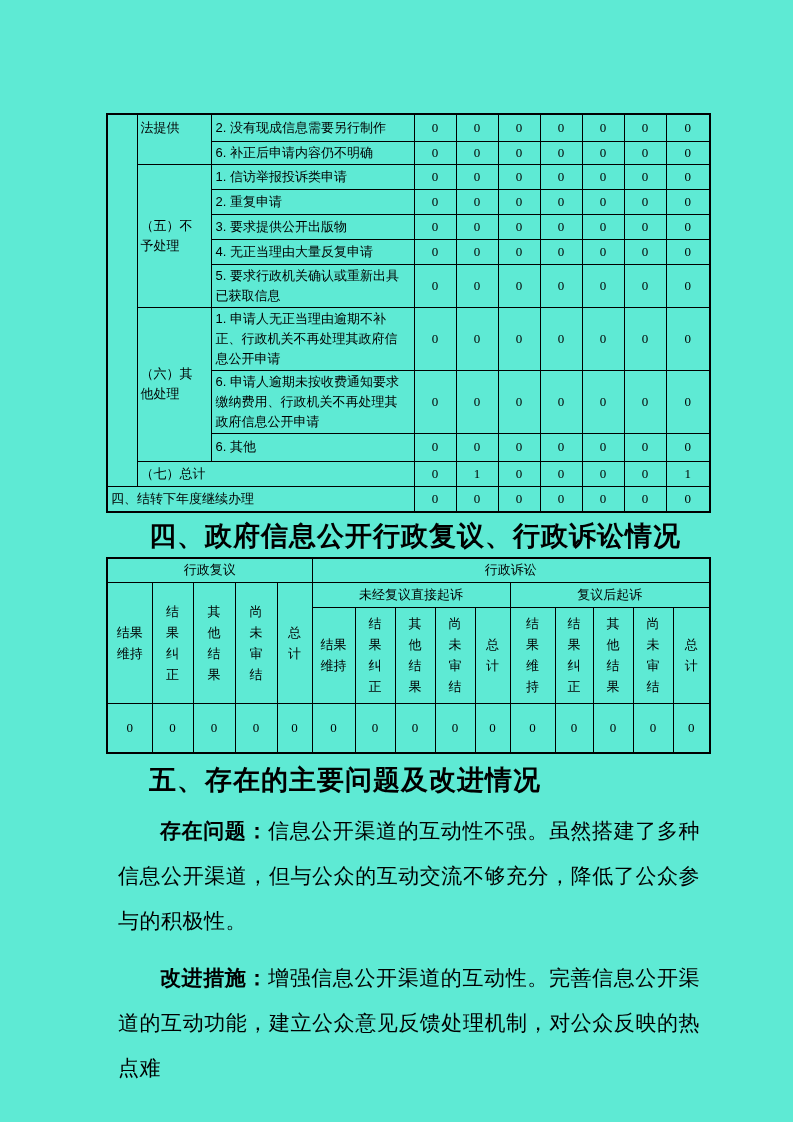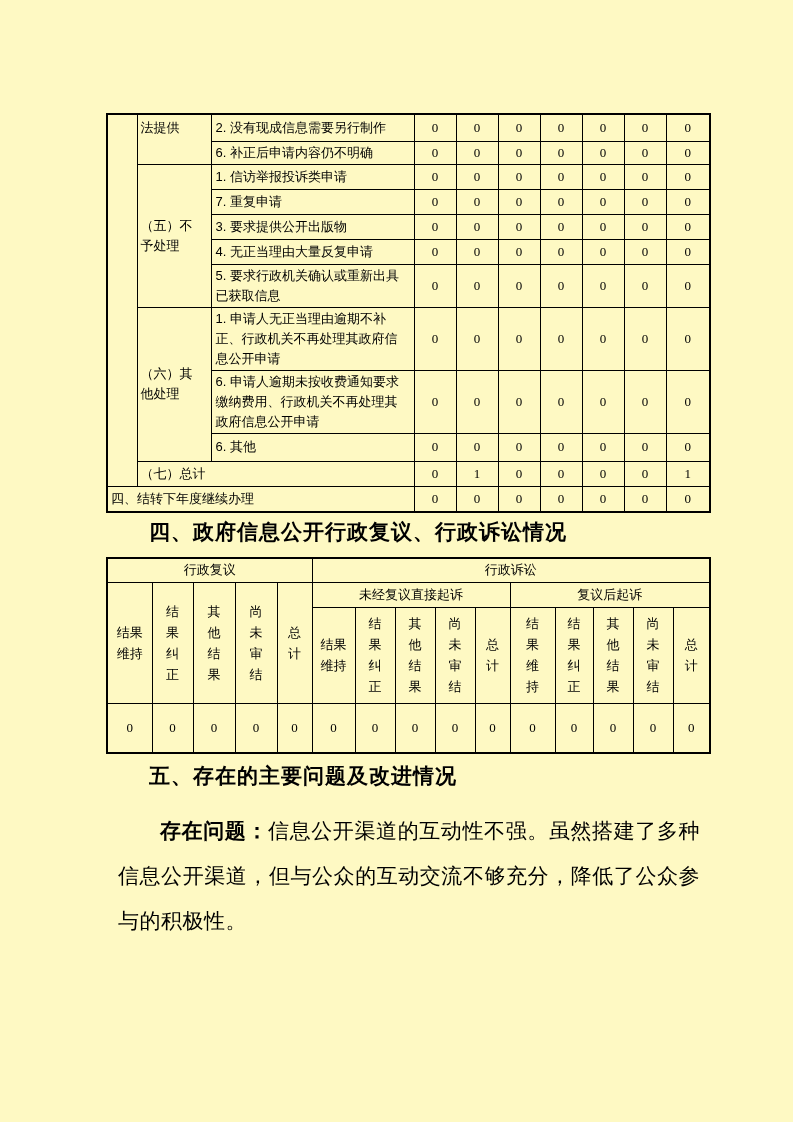--- a/index.html
+++ b/index.html
@@ -1,18 +1,18 @@
 <!DOCTYPE html>
 <html><head>
 <meta charset="utf-8">
 <style>
   html,body { margin:0; padding:0; background:#e8e8e8; }
   .page {
     position:relative; width:793px; height:1122px; margin:0 auto;
-    background:#fef9c3; color:#000;
+    background:#5eead4; color:#000;
     font-family:"Liberation Sans", sans-serif;
   }
   table.t {
     position:absolute; border-collapse:collapse; table-layout:fixed;
     border:2px solid #000;
   }
   table.t td {
     border:1px solid #000; overflow:hidden;
     font-size:13px; line-height:20px; vertical-align:middle;
   }
@@ -27,21 +27,21 @@
   }
   
   #t2 { left:106px; top:557px; width:603px; }
   #t2 td.gh { text-align:center; padding:0;margin-left:31px; }
   #t2 td.vh {
     text-align:center; white-space:pre-line; line-height:21px; padding:0;
     vertical-align:middle;
   }
   .heading {
     position:absolute; left:149px; margin:0;
-    font-size:21px; font-weight:bold; letter-spacing:1px;
+    font-size:27px; font-weight:bold; letter-spacing:1px;
     font-family:"Liberation Sans", sans-serif; white-space:nowrap;
   }
   #h4 { top:518px; }
   #h5 { top:762px; }
   .bodytext {
     position:absolute; left:106px; top:797px; width:606px;
     font-family:"Liberation Serif", serif;
     font-size:21px; line-height:45px; letter-spacing:0.5px;
     text-align:justify;
   }
@@ -95,21 +95,21 @@
       <td class="desc">1. 信访举报投诉类申请</td>
       <td class="v">0</td>
       <td class="v">0</td>
       <td class="v">0</td>
       <td class="v">0</td>
       <td class="v">0</td>
       <td class="v">0</td>
       <td class="v">0</td>
     </tr>
     <tr style="height:25px">
-      <td class="desc">7. 重复申请</td>
+      <td class="desc">2. 重复申请</td>
       <td class="v">0</td>
       <td class="v">0</td>
       <td class="v">0</td>
       <td class="v">0</td>
       <td class="v">0</td>
       <td class="v">0</td>
       <td class="v">0</td>
     </tr>
     <tr style="height:25px">
       <td class="desc">3. 要求提供公开出版物</td>
@@ -299,15 +299,16 @@
       <td class="v">0</td>
       <td class="v">0</td>
     </tr>
   </tbody>
     </table>
 
   <h2 class="heading" id="h5">五、存在的主要问题及改进情况</h2>
 
   <div class="bodytext">
     <p><b>存在问题：</b><span>信息公开渠道的互动性不强。虽然搭建了多种信息公开渠道，但与公众的互动交流不够充分，降低了公众参与的积极性。</span></p>
+    <p><b>改进措施：</b><span>增强信息公开渠道的互动性。完善信息公开渠道的互动功能，建立公众意见反馈处理机制，对公众反映的热点难</span></p>
   </div>
 
 </div>
 
 </body></html>

